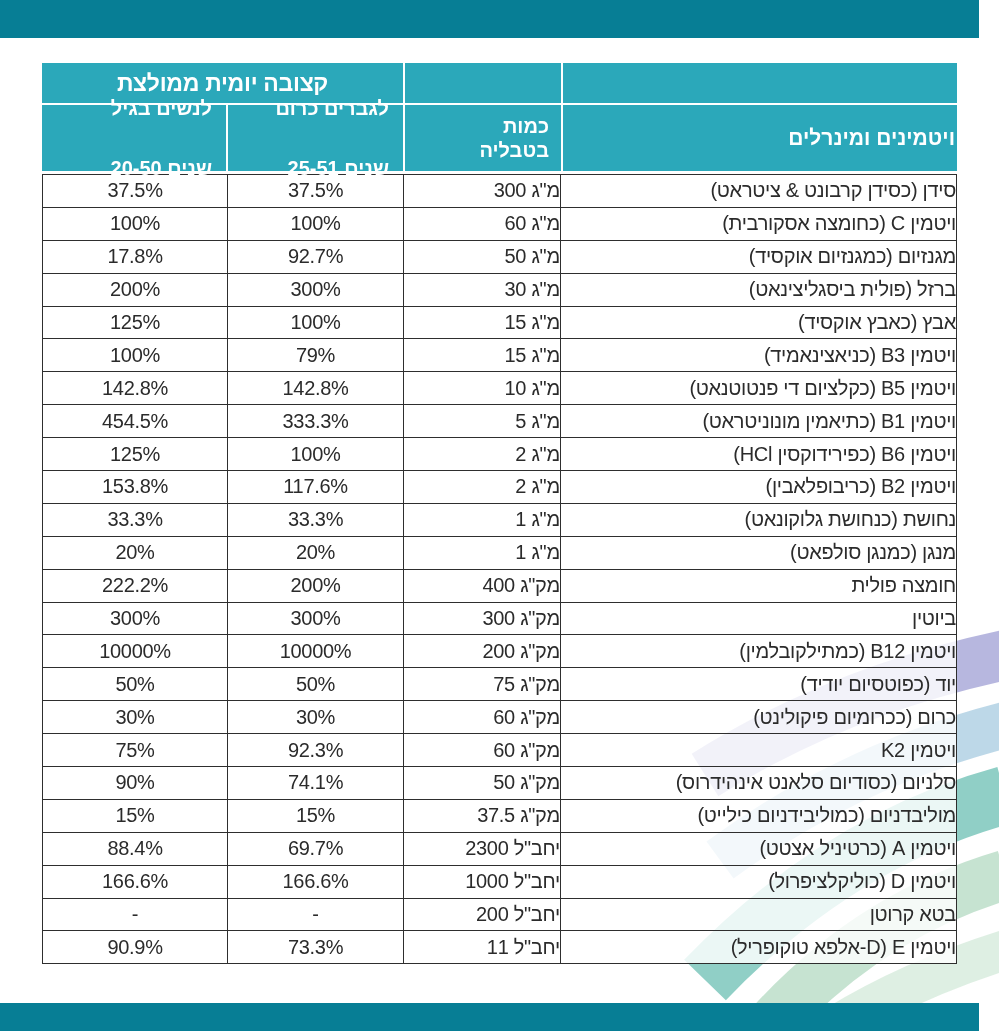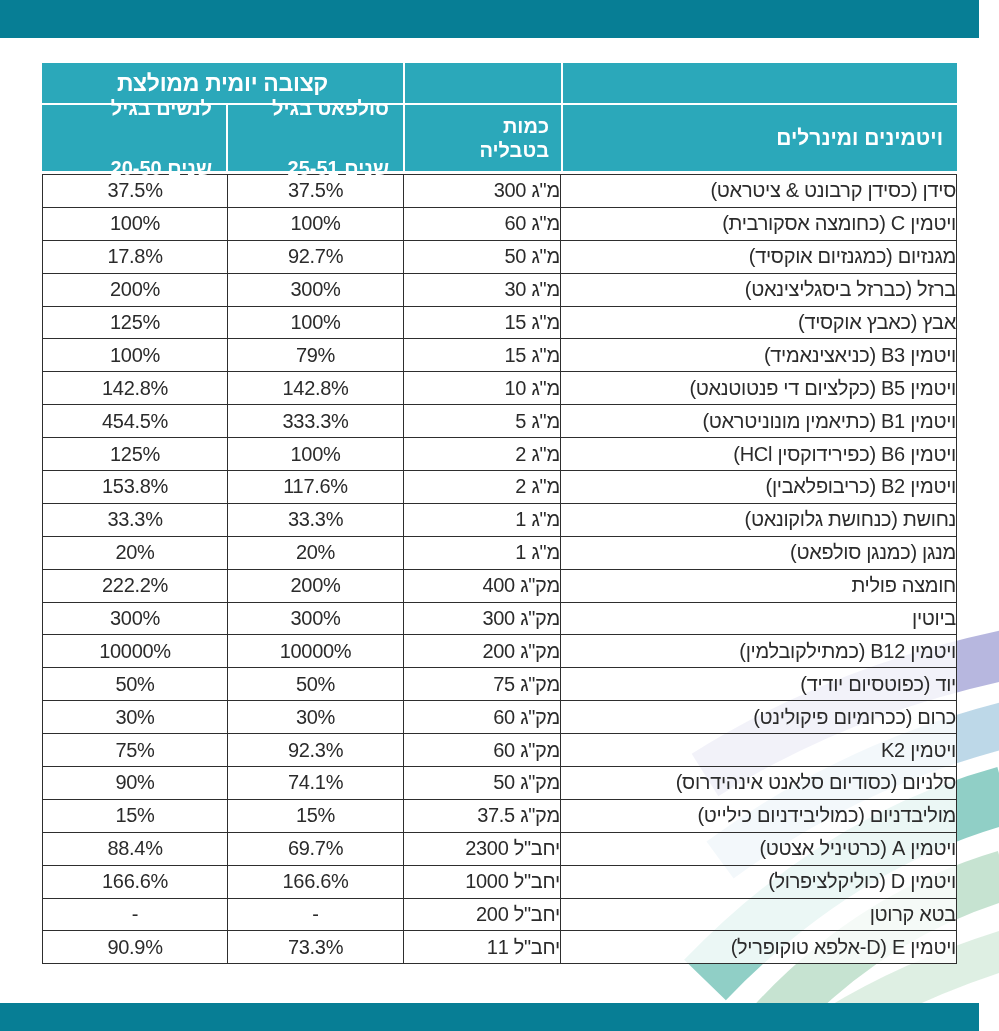--- a/index.html
+++ b/index.html
@@ -13,21 +13,21 @@
 
   .table-wrap{position:absolute;left:42px;top:63px;width:915px;z-index:1;direction:rtl;}
 
   
   .hdr{display:grid;grid-template-columns:394px 156px 175px 184px;grid-template-rows:40px 66px;
        gap:2px;background:#ffffff;}
   .hcell{display:flex;flex-direction:column;justify-content:center;color:#fff;}
   .h-title{grid-column:3 / 5;grid-row:1;align-items:center;font-size:23px;font-weight:700;letter-spacing:-0.3px;}
   .h-empty-name{grid-column:1;grid-row:1;}
   .h-empty-amt{grid-column:2;grid-row:1;}
-  .h-vitamins{grid-column:1;grid-row:2;align-items:flex-start;padding:0 14px;font-size:21px;font-weight:700;}
+  .h-vitamins{grid-column:1;grid-row:2;align-items:flex-start;padding:0 2px;font-size:21px;font-weight:700;}
   .h-amount{grid-column:2;grid-row:2;align-items:flex-start;padding:0 12px;font-size:20px;font-weight:700;line-height:1.2;}
   .h-men{grid-column:3;grid-row:2;}
   .h-women{grid-column:4;grid-row:2;}
   .h-sub{align-items:flex-start;padding:0 14px;font-size:20px;font-weight:700;line-height:1.2;gap:36px;}
   .ltr{direction:ltr;unicode-bidi:isolate;}
 
   
   table.body{border-collapse:collapse;table-layout:fixed;width:915px;margin-top:3px;direction:rtl;}
   table.body td{border:1.5px solid #2e2e2e;height:31.9px;padding:0;font-size:20px;color:#2b2b2b;
       letter-spacing:-0.3px;background:rgba(255,255,255,0.82);white-space:nowrap;overflow:hidden;}
@@ -60,21 +60,21 @@
       </div>
 
       <div class="hcell h-vitamins" style="background:#2ba8ba">
         <span>ויטמינים ומינרלים</span>
       </div>
       <div class="hcell h-amount" style="background:#2ba8ba">
         <span>כמות</span>
         <span>בטבליה</span>
       </div>
       <div class="hcell h-sub h-men" style="background:#2ba8ba">
-        <span>סולפאט בגיל</span>
+        <span>לגברים כרום</span>
         <span class="ltr">25-51 שנים</span>
       </div>
       <div class="hcell h-sub h-women" style="background:#2ba8ba">
         <span>לנשים בגיל</span>
         <span class="ltr">20-50 שנים</span>
       </div>
     </div>
 
     <table class="body">
       <colgroup>
@@ -96,21 +96,21 @@
             <td class="men">100%</td>
             <td class="women">100%</td>
           </tr>
           <tr>
             <td class="name">מגנזיום (כמגנזיום אוקסיד)</td>
             <td class="amount">50 מ"ג</td>
             <td class="men">92.7%</td>
             <td class="women">17.8%</td>
           </tr>
           <tr>
-            <td class="name">ברזל (כברזל ביסגליצינאט)</td>
+            <td class="name">ברזל (פולית ביסגליצינאט)</td>
             <td class="amount">30 מ"ג</td>
             <td class="men">300%</td>
             <td class="women">200%</td>
           </tr>
           <tr>
             <td class="name">אבץ (כאבץ אוקסיד)</td>
             <td class="amount">15 מ"ג</td>
             <td class="men">100%</td>
             <td class="women">125%</td>
           </tr>

